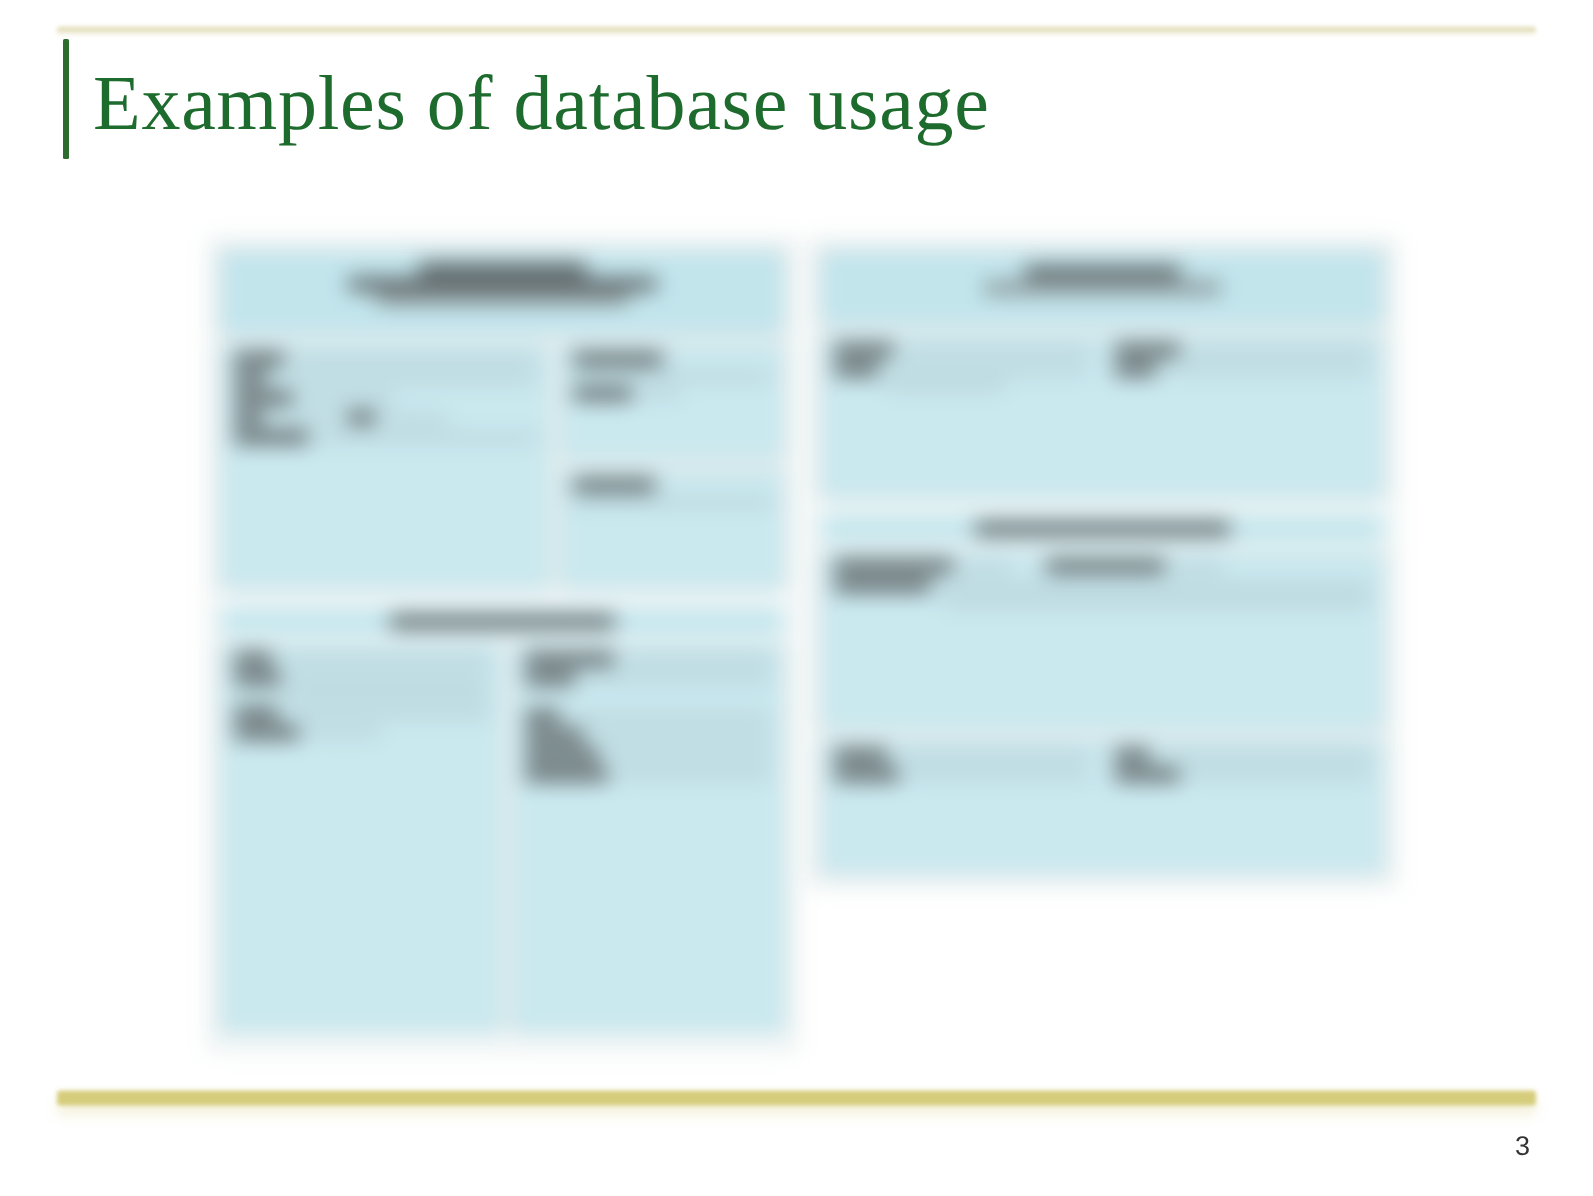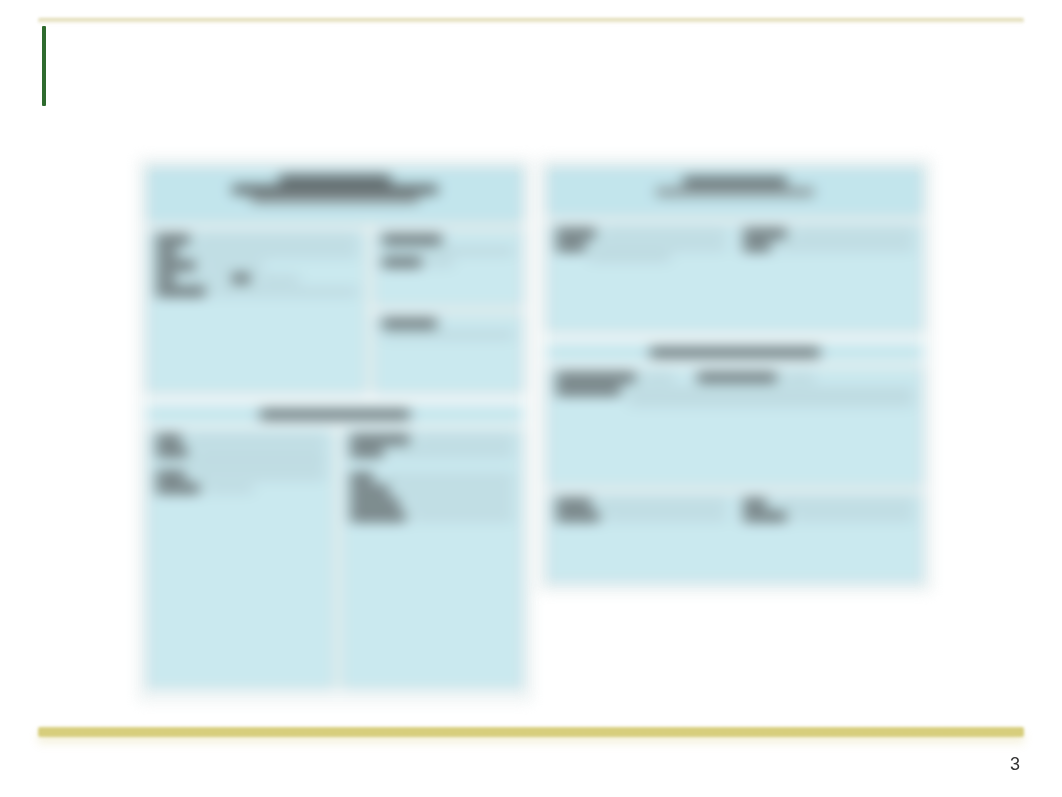--- a/index.html
+++ b/index.html
@@ -93,20 +93,21 @@
   }
   .subhdr span { background:#333; height:7px; width:40%; border-radius:2px; }
 </style>
 </head>
 <body>
 
 <div class="slide">
   <div class="frame-top"></div>
   <div class="frame-left"></div>
 
+  <h1 class="title">Examples of database usage</h1>
 
   <div class="content-area">
 
     <div class="form-col left-col">
 
       <div class="panel header" style="left:6px; top:6px; right:6px; height:56px;">
         <span class="blk bar-d" style="width:30%; margin:8px auto 3px;"></span>
         <span class="blk bar-d" style="width:55%; margin:3px auto;"></span>
         <span class="blk bar-m" style="width:45%; margin:3px auto;"></span>
       </div>

